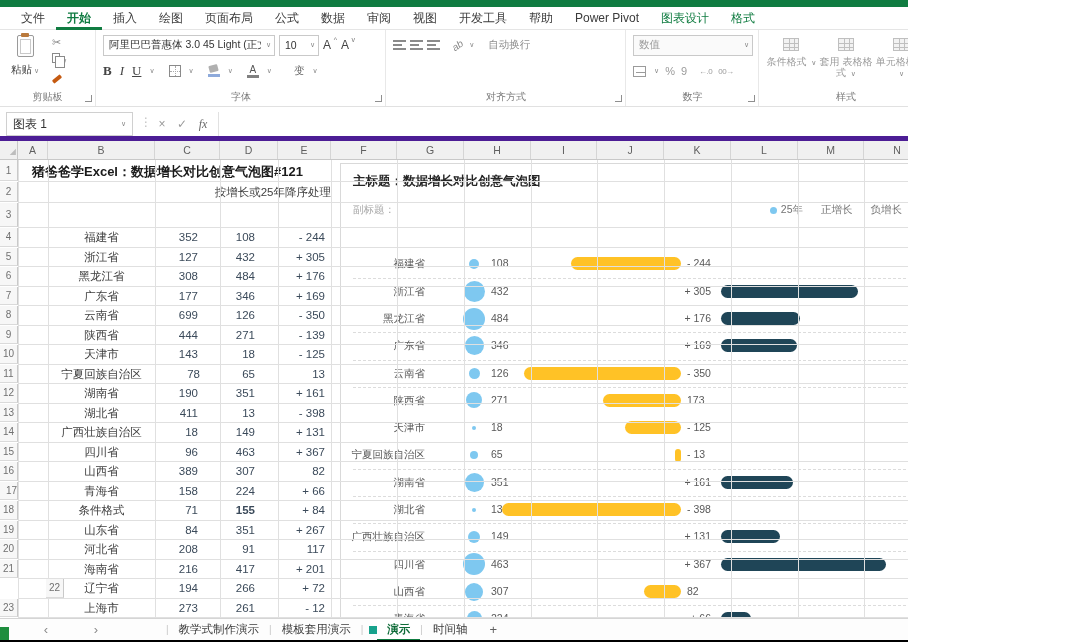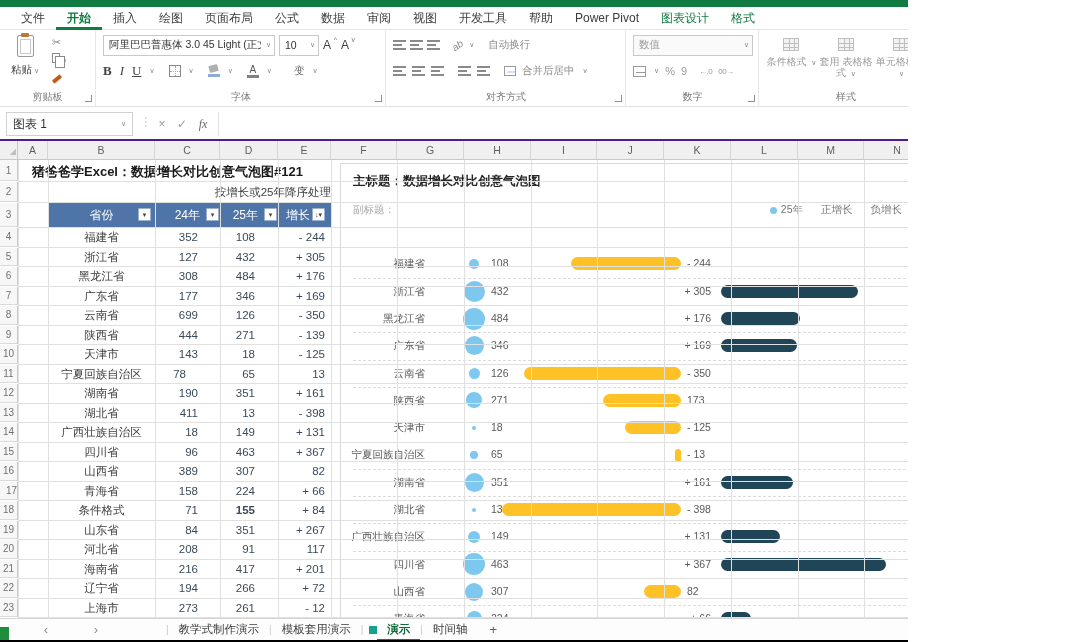--- a/index.html
+++ b/index.html
@@ -89,21 +89,21 @@
   .cellrows { position:absolute; top:5px; left:8px; display:flex; flex-direction:column; gap:3px; }
   .cellrow { display:flex; align-items:center; gap:4px; font-size:10.5px; color:#9b9b9b; line-height:14px; }
   .cellrow.en { color:#3b3b3b; }
   .mini-grid { display:inline-block; width:12px; height:10px; border:1px solid #9f9f9f; background:#fff; }
   .mini-grid.colored { border-color:#7f9cc9; background:linear-gradient(#4472C4,#4472C4) 0 0/12px 3px no-repeat #E7EEF8; }
   .sum-g { font-size:12px; color:#555; }
   .fill-box { display:inline-block; width:11px; height:11px; border:1px solid #9f9f9f; font-size:8px; color:#777; text-align:center; line-height:10px; }
   .eraser-g { font-size:11px; color:#8a8a8a; }
 
   
-  #formulabar { position:absolute; left:0; top:107px; width:1080px; height:34px; background:#fff; border-bottom:2px solid #4c1d95;padding-left:44px; }
+  #formulabar { position:absolute; left:0; top:107px; width:1080px; height:34px; background:#fff; border-bottom:5px solid #4c1d95;padding-left:44px; }
   #namebox { position:absolute; left:6px; top:5px; width:127px; height:24px; border:1px solid #D0D0D0; display:flex; align-items:center; padding:0 6px; font-size:12px; color:#333; }
   #namebox .dd { margin-left:auto; }
   .fbtn { position:absolute; top:5px; height:24px; line-height:24px; font-size:12px; color:#9a9a9a; text-align:center; }
   #fx { font-family:"Liberation Serif",serif; font-style:italic; color:#6a6a6a; }
   #formula-input { position:absolute; left:218px; top:5px; right:0; height:24px; border-left:1px solid #E1E1E1; background:#fff; }
   .vdots { position:absolute; top:8px; font-size:12px; color:#c2c2c2; }
 
   
   #colheaders { position:absolute; left:0; top:141px; width:1080px; height:19px; background:#F0F0F0; border-bottom:1px solid #C8C8C8; }
   .colh { position:absolute; top:0; height:18px; line-height:18px; text-align:center; font-size:10.5px; color:#5f5f5f; border-right:1px solid #D5D5D5; }
@@ -224,30 +224,20 @@
     </div>
 
     <div class="rgroup" style="left:387px;width:239px;">
       <div class="rrow1">
         <span class="ibars"></span>
         <span class="ibars"></span>
         <span class="ibars"></span>
         <span class="ab-icon" style="margin-left:8px">ab</span>
         <span class="dd">∨</span>
         <span class="small-label" style="margin-left:10px">自动换行</span>
-      </div>
-      <div class="rrow2">
-        <span class="ibars"></span>
-        <span class="ibars"></span>
-        <span class="ibars"></span>
-        <span class="ibars" style="margin-left:8px"></span>
-        <span class="ibars"></span>
-        <span class="merge-icon" style="margin-left:8px"></span>
-        <span class="small-label">合并后居中</span>
-        <span class="dd">∨</span>
       </div>
       <div class="glabel">对齐方式</div>
       <span class="launcher"></span>
     </div>
 
     <div class="rgroup" style="left:627px;width:132px;">
       <div class="rrow1">
         <div class="combo num-combo">
           <span class="val">数值</span>
           <span class="dd" style="margin-left:auto">∨</span>
@@ -350,30 +340,20 @@
       <div class="colh" style="left: 731px; width: 67px;">L</div>
       <div class="colh" style="left: 798px; width: 66px;">M</div>
       <div class="colh" style="left: 864px; width: 67px;">N</div>
       <div class="colh" style="left: 931px; width: 67px;">O</div>
       <div class="colh" style="left: 998px; width: 67px;">P</div>
     </div>
 
   <div id="sheet">
     <div id="tbl-title" style="top: 3px;">猪爸爸学Excel：数据增长对比创意气泡图#121</div>
     <div id="tbl-sub" style="left: 155px; width: 176px; top: 25px;">按增长或25年降序处理</div>
-    <div id="tbl-head" style="top: 43px; height: 24px;">
-        <div class="thcell" style="left: 0px; width: 107px; justify-content: center;">省份</div>
-        <div class="filterbox" style="left: 90px; top: 5px;">▾</div>
-        <div class="thcell" style="left: 107px; width: 65px; justify-content: flex-end; padding-right: 20px;">24年</div>
-        <div class="filterbox" style="left: 158px; top: 5px;">▾</div>
-        <div class="thcell" style="left: 172px; width: 58px; justify-content: flex-end; padding-right: 20px;">25年</div>
-        <div class="filterbox" style="left: 216px; top: 5px;">▾</div>
-        <div class="thcell" style="left: 230px; width: 53px; justify-content: flex-end; padding-right: 21px;">增长</div>
-        <div class="filterbox" style="left: 264px; top: 5px;">↓▾</div>
-      </div>
     <div id="tbl-rows">
         <div style="position: absolute; top: 68px; height: 19.5px; left: 48px; width: 283px;">
           <div class="tcell tprov" style="left: 0px; width: 107px; line-height: 19.5px;">福建省</div>
           <div class="tcell tnum" style="left: 107px; width: 43px; line-height: 19.5px;">352</div>
           <div class="tcell tnum" style="left: 172px; width: 35px; line-height: 19.5px;">108</div>
           <div class="tcell tnum" style="left: 230px; width: 47px; line-height: 19.5px;">- 244</div>
         </div>
         <div style="position: absolute; top: 87.5px; height: 19.5px; left: 48px; width: 283px;">
           <div class="tcell tprov" style="left: 0px; width: 107px; line-height: 19.5px;">浙江省</div>
           <div class="tcell tnum" style="left: 107px; width: 43px; line-height: 19.5px;">127</div>
@@ -405,21 +385,21 @@
           <div class="tcell tnum" style="left: 230px; width: 47px; line-height: 19.5px;">- 139</div>
         </div>
         <div style="position: absolute; top: 185px; height: 19.5px; left: 48px; width: 283px;">
           <div class="tcell tprov" style="left: 0px; width: 107px; line-height: 19.5px;">天津市</div>
           <div class="tcell tnum" style="left: 107px; width: 43px; line-height: 19.5px;">143</div>
           <div class="tcell tnum" style="left: 172px; width: 35px; line-height: 19.5px;">18</div>
           <div class="tcell tnum" style="left: 230px; width: 47px; line-height: 19.5px;">- 125</div>
         </div>
         <div style="position: absolute; top: 204.5px; height: 19.5px; left: 48px; width: 283px;">
           <div class="tcell tprov" style="left: 0px; width: 107px; line-height: 19.5px;">宁夏回族自治区</div>
-          <div class="tcell tnum" style="left: 95px; width: 43px; line-height: 19.5px;">78</div>
+          <div class="tcell tnum" style="left: 109px; width: 43px; line-height: 19.5px;">78</div>
           <div class="tcell tnum" style="left: 172px; width: 35px; line-height: 19.5px;">65</div>
           <div class="tcell tnum" style="left: 230px; width: 47px; line-height: 19.5px;">13</div>
         </div>
         <div style="position: absolute; top: 224px; height: 19.5px; left: 48px; width: 283px;">
           <div class="tcell tprov" style="left: 0px; width: 107px; line-height: 19.5px;">湖南省</div>
           <div class="tcell tnum" style="left: 107px; width: 43px; line-height: 19.5px;">190</div>
           <div class="tcell tnum" style="left: 172px; width: 35px; line-height: 19.5px;">351</div>
           <div class="tcell tnum" style="left: 230px; width: 47px; line-height: 19.5px;">+ 161</div>
         </div>
         <div style="position: absolute; top: 243.5px; height: 19.5px; left: 48px; width: 283px;">
@@ -669,21 +649,21 @@
       <div class="rowh" style="top: 321.5px; height: 18.5px; line-height: 18.5px; text-align: right;">17</div>
       <div class="gridh" style="top: 340px;"></div>
       <div class="rowh" style="top: 341px; height: 18.5px; line-height: 18.5px;">18</div>
       <div class="gridh" style="top: 359.5px;"></div>
       <div class="rowh" style="top: 360.5px; height: 18.5px; line-height: 18.5px;">19</div>
       <div class="gridh" style="top: 379px;"></div>
       <div class="rowh" style="top: 380px; height: 18.5px; line-height: 18.5px;">20</div>
       <div class="gridh" style="top: 398.5px;"></div>
       <div class="rowh" style="top: 399.5px; height: 18.5px; line-height: 18.5px;">21</div>
       <div class="gridh" style="top: 418px;"></div>
-      <div class="rowh" style="top: 419px; height: 18.5px; line-height: 18.5px;">22</div>
+      <div class="rowh" style="top: 419px; height: 18.5px; line-height: 18.5px; margin-left: 46px;">22</div>
       <div class="gridh" style="top: 437.5px;"></div>
       <div class="rowh" style="top: 438.5px; height: 18.5px; line-height: 18.5px;">23</div>
       <div class="gridh" style="top: 457px;"></div>
     </div>
 
   <div id="tabbar">
     <span class="navarr" style="margin-left:36px">‹</span>
     <span class="navarr" style="margin-left:30px;margin-right:60px">›</span>
     <span id="sheet-tabs-flex" style="display:flex;align-items:center;height:22px;">
         <span class="stab-sep">|</span>

